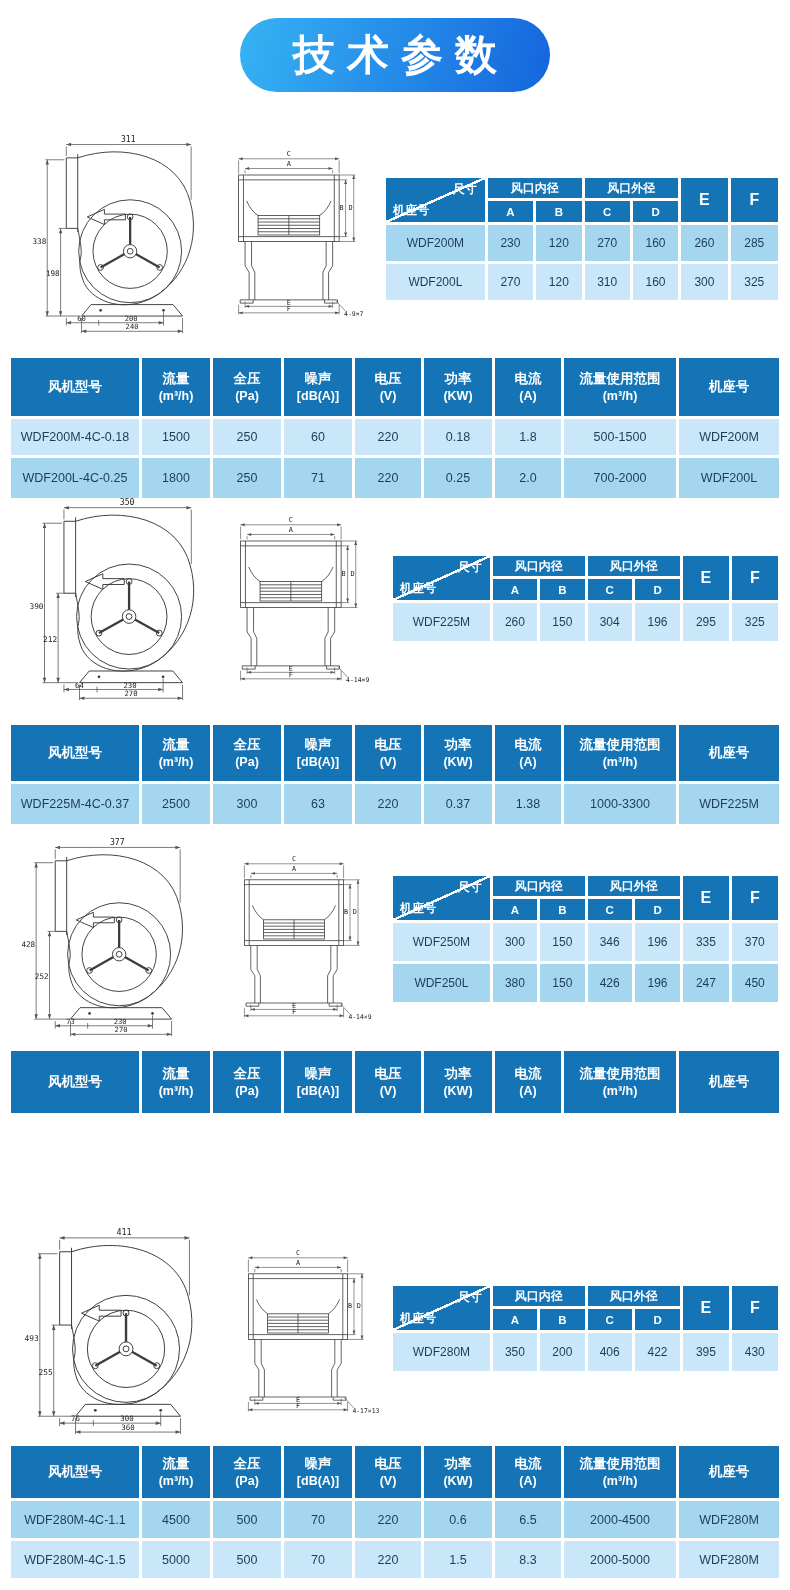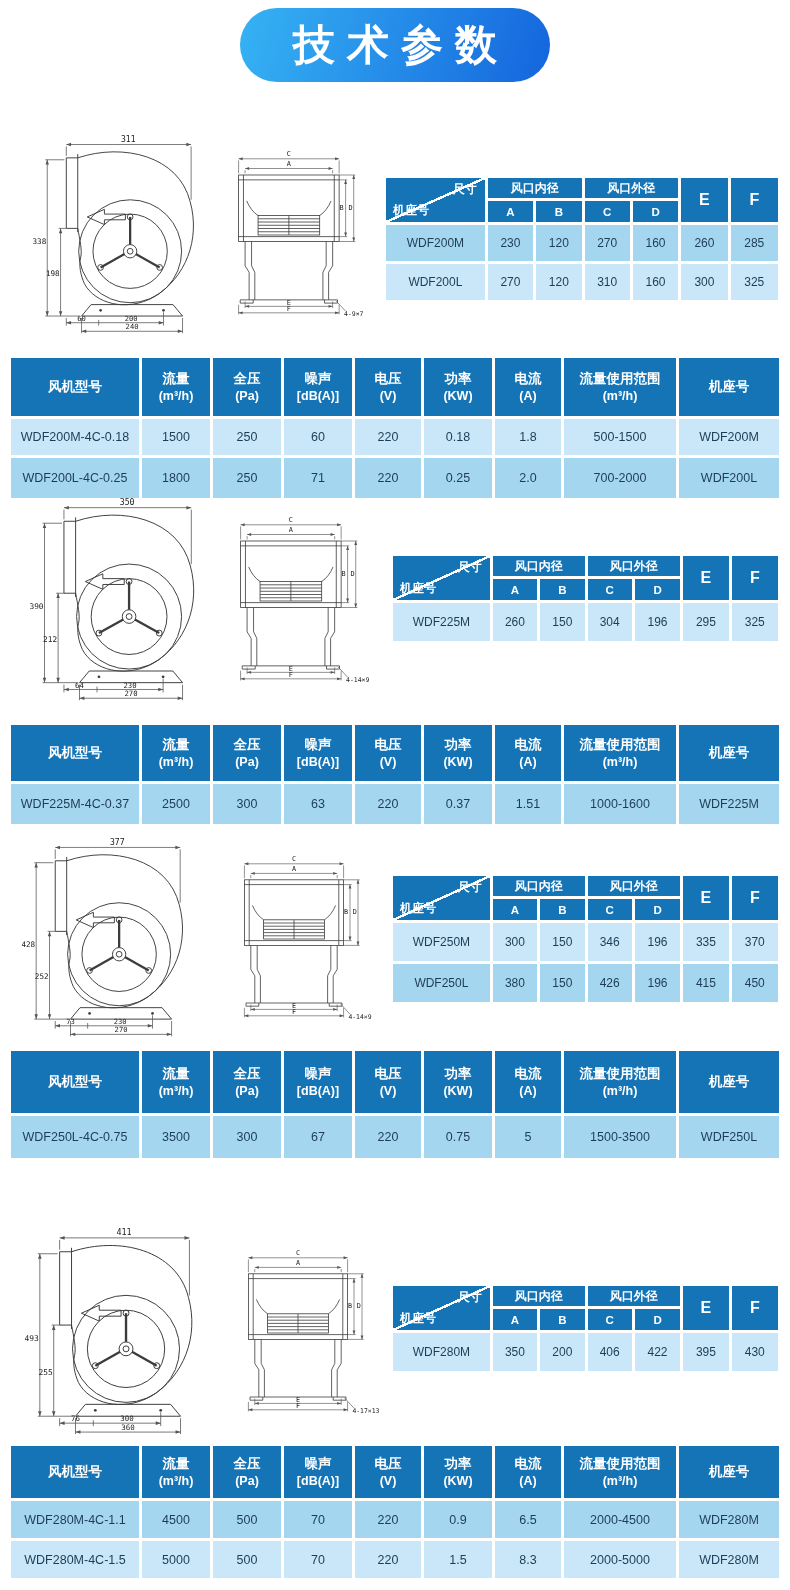--- a/index.html
+++ b/index.html
@@ -1,20 +1,20 @@
 <!DOCTYPE html>
 <html style="--hdr: #1474b6; --light: #c9e7f8; --mid: #a5d6f0; --tg1: #36b3f4; --tg2: #1465dd; --text: #1d3c55;"><head>
 <meta charset="utf-8">
 <style>
   html,body{margin:0;padding:0;background:#ffffff;}
   #canvas{position:relative;width:790px;height:1590px;background:#fff;overflow:hidden;
           font-family:"Liberation Sans","DejaVu Sans",sans-serif;color:var(--text,#1d3c55);}
   .abs{position:absolute;}
   
-  .title-pill{position:absolute;left:240px;top:8px;width:310px;height:74px;border-radius:38px;
+  .title-pill{position:absolute;left:240px;top:18px;width:310px;height:74px;border-radius:38px;
     background:linear-gradient(105deg,var(--tg1,#36b3f4),var(--tg2,#1465dd));
     display:flex;align-items:center;justify-content:center;
     color:#fff;font-size:42px;font-weight:bold;letter-spacing:12px;text-indent:12px;}
   
   table{border-collapse:separate;border-spacing:3px;table-layout:fixed;}
   th{background:var(--hdr,#1474b6);color:#fff;font-weight:bold;vertical-align:middle;text-align:center;padding:0;}
   td{text-align:center;vertical-align:middle;font-size:12.5px;color:var(--text,#1d3c55);padding:0;}
   td.light{background:var(--light,#c9e7f8);}
   td.mid{background:var(--mid,#a5d6f0);}
   td.model{font-size:12.5px;}
@@ -494,22 +494,22 @@
             </tr>
           </thead>
           <tbody>
             <tr>
               <td class="mid model" style="height:40px">WDF225M-4C-0.37</td>
               <td class="mid" style="height:40px">2500</td>
               <td class="mid" style="height:40px">300</td>
               <td class="mid" style="height:40px">63</td>
               <td class="mid" style="height:40px">220</td>
               <td class="mid" style="height:40px">0.37</td>
-              <td class="mid" style="height:40px">1.51</td>
-              <td class="mid" style="height:40px">1000-1600</td>
+              <td class="mid" style="height:40px">1.38</td>
+              <td class="mid" style="height:40px">1000-3300</td>
               <td class="mid" style="height:40px">WDF225M</td>
             </tr>
           </tbody>
         </table>
       </div>
     </div>
   <div>
       <div class="abs drawing" style="left: 12px; top: 836px; width: 220px; height: 206px;">
         <svg viewBox="0 0 212 216" xmlns="http://www.w3.org/2000/svg">
   <g stroke="#3c3c3c" fill="none" stroke-width="1">
@@ -661,21 +661,21 @@
               <td class="light" style="height:38px">196</td>
               <td class="light" style="height:38px">335</td>
               <td class="light" style="height:38px">370</td>
             </tr>
             <tr>
               <td class="mid model" style="height:38px">WDF250L</td>
               <td class="mid" style="height:38px">380</td>
               <td class="mid" style="height:38px">150</td>
               <td class="mid" style="height:38px">426</td>
               <td class="mid" style="height:38px">196</td>
-              <td class="mid" style="height:38px">415</td>
+              <td class="mid" style="height:38px">247</td>
               <td class="mid" style="height:38px">450</td>
             </tr>
           </tbody>
         </table>
       </div>
       <div class="abs tablebox" style="left: 8px; top: 1048px; width: 774px;">
         <table class="spectable" style="width:774px">
           <colgroup>
             <col style="width:128px">
             <col style="width:68px">
@@ -719,31 +719,20 @@
               <th style="height:62px">
                 <div class="l1">流量使用范围</div>
                 <div class="l2">(m³/h)</div>
               </th>
               <th style="height:62px">
                 <div class="l1">机座号</div>
               </th>
             </tr>
           </thead>
           <tbody>
-            <tr>
-              <td class="mid model" style="height:42px">WDF250L-4C-0.75</td>
-              <td class="mid" style="height:42px">3500</td>
-              <td class="mid" style="height:42px">300</td>
-              <td class="mid" style="height:42px">67</td>
-              <td class="mid" style="height:42px">220</td>
-              <td class="mid" style="height:42px">0.75</td>
-              <td class="mid" style="height:42px">5</td>
-              <td class="mid" style="height:42px">1500-3500</td>
-              <td class="mid" style="height:42px">WDF250L</td>
-            </tr>
           </tbody>
         </table>
       </div>
     </div>
   <div>
       <div class="abs drawing" style="left: 16px; top: 1226px; width: 226px; height: 214px;">
         <svg viewBox="0 0 212 216" xmlns="http://www.w3.org/2000/svg">
   <g stroke="#3c3c3c" fill="none" stroke-width="1">
     <path d="M48,22 L48,104 M48,26 L36,26 L36,100 L48,100"></path>
     <path d="M48,26 C96,10 154,24 166,72 C177,112 161,152 128,172 C99,188 66,179 55,158 C51,149 49,139 51,131 C53,123 50,111 48,100"></path>
@@ -948,21 +937,21 @@
               </th>
             </tr>
           </thead>
           <tbody>
             <tr>
               <td class="mid model" style="height:37px">WDF280M-4C-1.1</td>
               <td class="mid" style="height:37px">4500</td>
               <td class="mid" style="height:37px">500</td>
               <td class="mid" style="height:37px">70</td>
               <td class="mid" style="height:37px">220</td>
-              <td class="mid" style="height:37px">0.9</td>
+              <td class="mid" style="height:37px">0.6</td>
               <td class="mid" style="height:37px">6.5</td>
               <td class="mid" style="height:37px">2000-4500</td>
               <td class="mid" style="height:37px">WDF280M</td>
             </tr>
             <tr>
               <td class="light model" style="height:37px">WDF280M-4C-1.5</td>
               <td class="light" style="height:37px">5000</td>
               <td class="light" style="height:37px">500</td>
               <td class="light" style="height:37px">70</td>
               <td class="light" style="height:37px">220</td>

